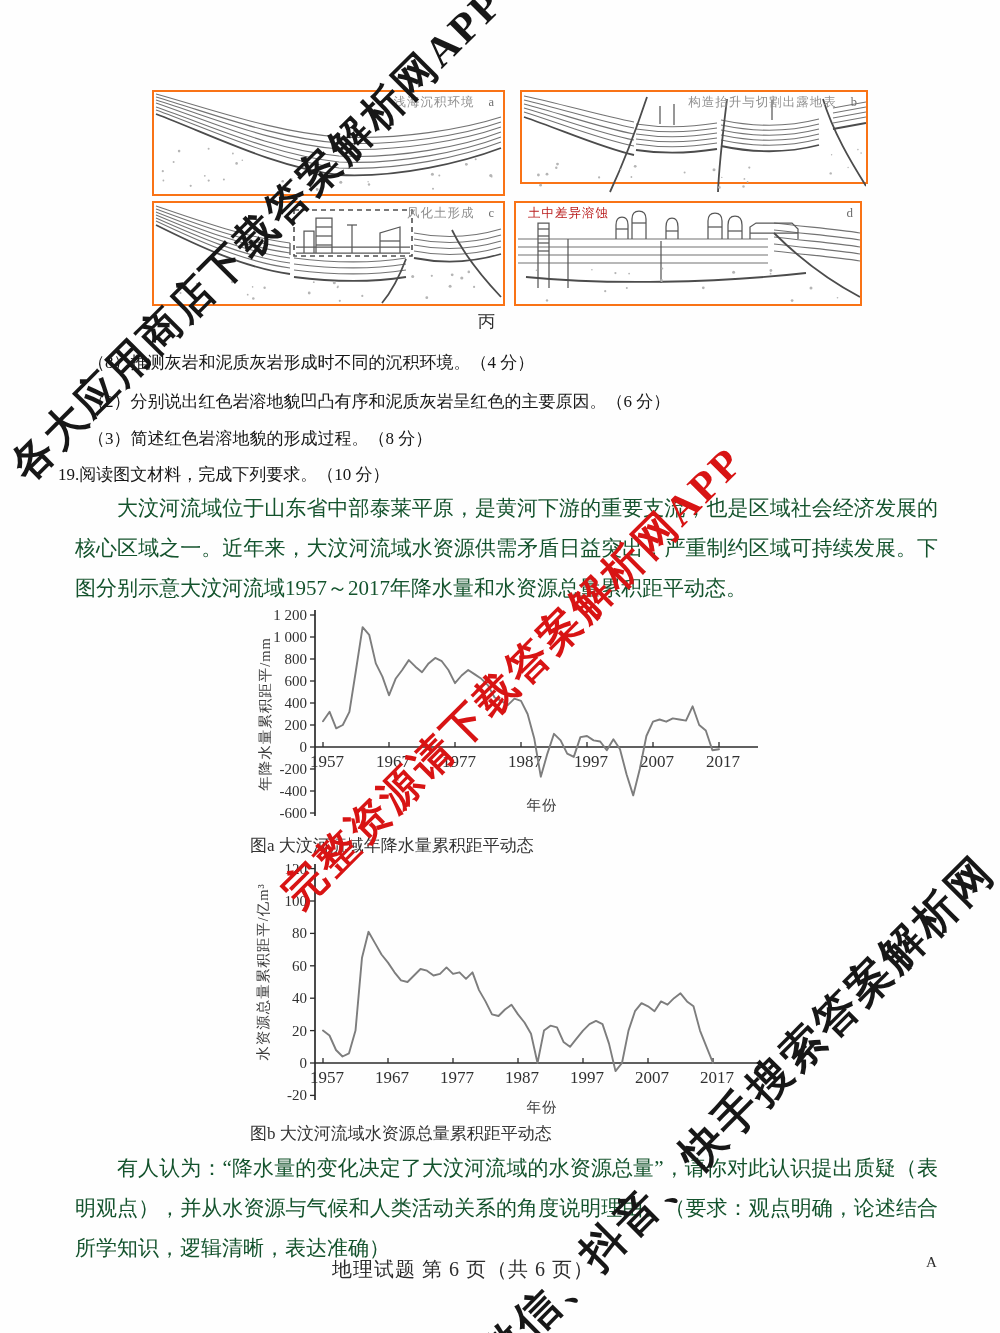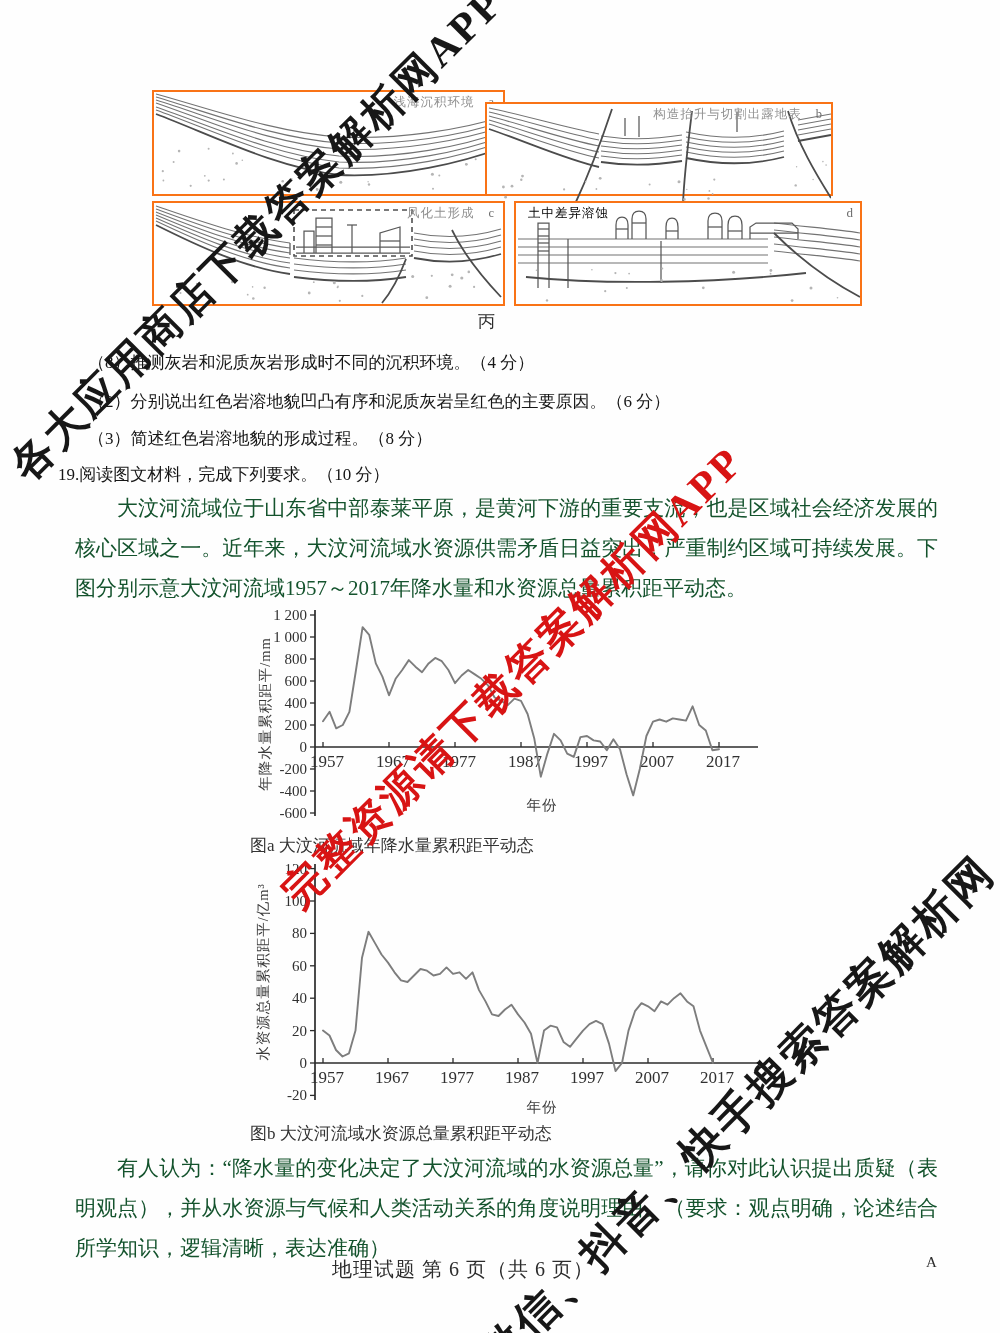--- a/index.html
+++ b/index.html
@@ -3,21 +3,21 @@
 <meta charset="utf-8">
 <style>
   html,body{margin:0;padding:0;background:#ffffff;}
   #page{position:relative;width:1000px;height:1333px;background:#fefefe;overflow:hidden;
         font-family:"Liberation Serif","DejaVu Serif",serif;color:#1b1b1b;}
   
   .panel{position:absolute;border:2px solid #f97316;background:#fff;box-sizing:border-box;}
   .panel svg{display:block;}
   .panel-label{position:absolute;top:2px;right:8px;font-size:12.5px;color:#8f8f8f;
                letter-spacing:1px;white-space:nowrap;}
-  .panel-label-left{position:absolute;top:2px;left:12px;font-size:12.5px;color:#000000;
+  .panel-label-left{position:absolute;top:2px;left:12px;font-size:12.5px;color:#b91c1c;
                letter-spacing:1px;white-space:nowrap;}
   .panel-letter{position:absolute;top:2px;right:7px;font-size:13px;color:#6d6d6d;}
   .panel-letter-inline{color:#6d6d6d;margin-left:14px;}
   .s1{stroke:#737373;stroke-width:1.1;fill:none;}
   .s2{stroke:#4c4c4c;stroke-width:1.8;fill:none;}
   .s3{stroke:#585858;stroke-width:1.25;fill:none;}
   .fig-caption{position:absolute;font-size:17px;color:#2a2a2a;}
   
   .qline{position:absolute;font-size:17px;white-space:nowrap;color:#161616;}
   .para{position:absolute;font-size:21px;line-height:40px;text-align:justify;
@@ -79,21 +79,21 @@
           <circle cx="279.0" cy="96.7" r="1.0" fill="#b5b5b5"></circle>
           <circle cx="321.7" cy="67.2" r="1.0" fill="#b5b5b5"></circle>
           <circle cx="312.4" cy="72.3" r="1.4" fill="#b5b5b5"></circle>
         </g>
     </svg>
     <span class="panel-label">
       <span>浅海沉积环境</span><span class="panel-letter-inline">a</span>
     </span>
   </div>
 
-  <div class="panel" style="left:485px;top:90px;width:348px;height:94px;margin-top:12px;">
+  <div class="panel" style="left:520px;top:90px;width:348px;height:94px;">
     <svg width="344" height="102" viewBox="0 0 344 102">
       <g class="s1">
         <path d="M2,4 C40,12 80,24 112,30"></path>
           <path d="M2,8 C40,17 80,30 112,36"></path>
         <path d="M2,12 C40,22 80,36 112,42"></path>
           <path d="M2,16 C40,27 80,42 112,48"></path>
         <path d="M2,20 C40,32 80,48 112,54"></path>
         <path d="M114,32 C140,36 170,35 195,31"></path>
           <path d="M114,37 C140,41 170,40 195,36"></path>
         <path d="M114,42 C140,46 170,45 195,41"></path>

